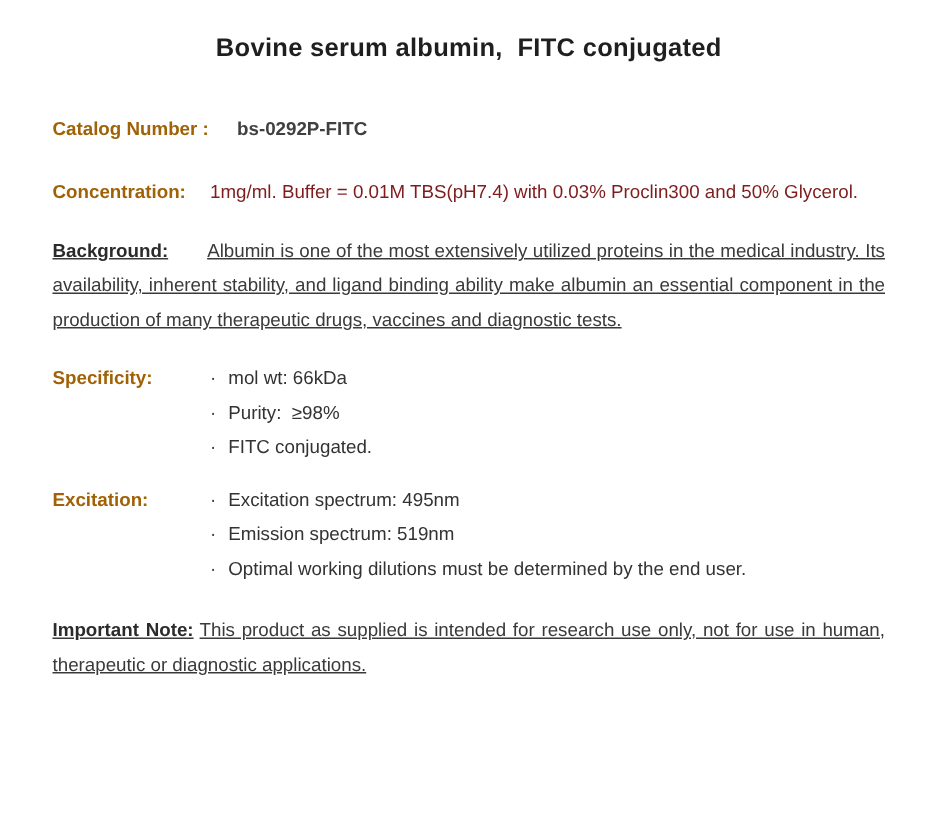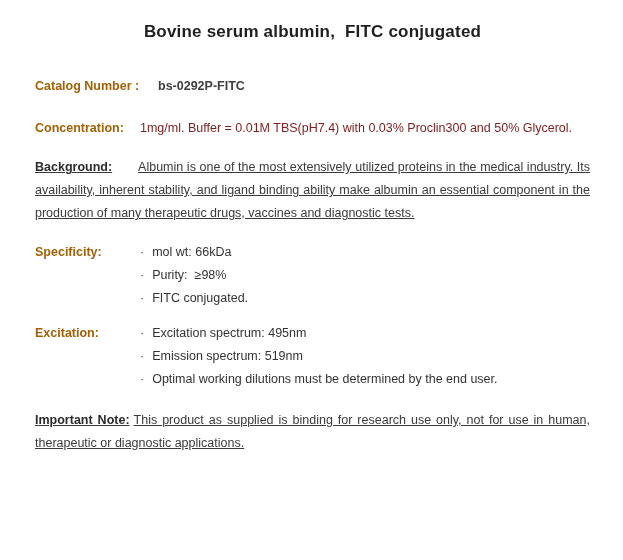--- a/index.html
+++ b/index.html
@@ -128,16 +128,16 @@
       </div>
       <div class="bullet-line">
         <span class="dot">·</span>
         <span>Optimal working dilutions must be determined by the end user.</span>
       </div>
     </div>
   </div>
 
 
   <p class="para justify para-note">
-    <span class="label-inline">Important Note:</span><span>This product as supplied is binding for research use only, not for use in human, therapeutic or diagnostic applications.</span>
+    <span class="label-inline">Important Note:</span><span>This product as supplied is intended for research use only, not for use in human, therapeutic or diagnostic applications.</span>
   </p>
 
 </div>
 
 </body></html>

